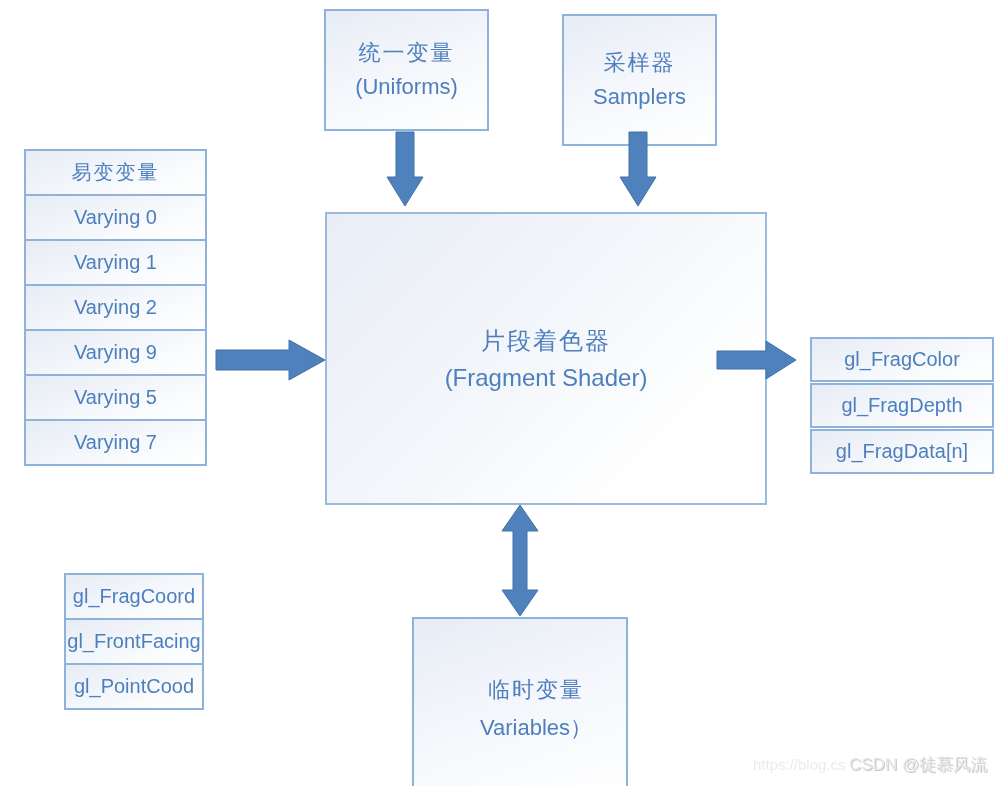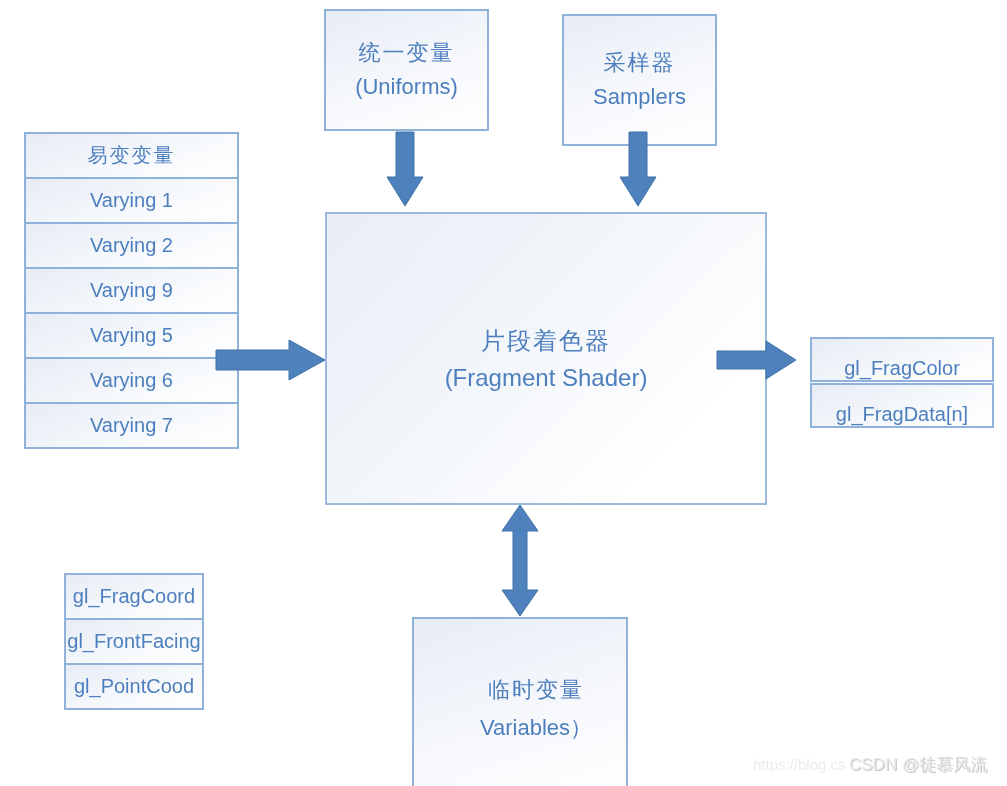--- a/index.html
+++ b/index.html
@@ -26,32 +26,32 @@
   .zh { letter-spacing: 2px; }
 
   
   .top-box-1 { left: 324px; top: 9px;  width: 165px; height: 122px; font-size: 22px; line-height: 34px; }
   .top-box-2 { left: 562px; top: 14px; width: 155px; height: 132px; font-size: 22px; line-height: 34px; }
   .center-box { left: 325px; top: 212px; width: 442px; height: 293px; font-size: 24px; line-height: 37px; }
   .bottom-box { left: 412px; top: 617px; width: 216px; height: 183px; font-size: 22px; line-height: 38px; padding-left: 32px; }
 
   
   .stack { position: absolute; display: flex; flex-direction: column; }
-  .left-stack  { left: 24px;  top: 132px; width: 215px; }
+  .left-stack  { left: 24px;  top: 149px; width: 183px; }
   .gl-stack    { left: 26px;  top: 573px; width: 178px; padding-left: 38px; }
   .right-stack { left: 810px; top: 337px; width: 184px; }
   .stack-box {
     border: 2px solid #8fb2da;
     background: linear-gradient(160deg, #e7ecf5 0%, #f9fbfd 70%, #ffffff 100%);
     color: #4d7fbe; font-size: 20px;
     display: flex; align-items: center; justify-content: center;
     height: 47px; margin-top: -2px;
   }
   .stack-box:first-child { margin-top: 0; }
-  .right-stack .stack-box { height: 45px; margin-top: 1px; align-items: flex-end; }
+  .right-stack .stack-box { height: 45px; margin-top: 1px; }
   .right-stack .stack-box:first-child { margin-top: 0; }
 
   
   .arr { position: absolute; z-index: 2; }
   .arr svg { display: block; }
   .arr polygon { stroke: #3f72a8; stroke-width: 1; }
   .arrow-down-1 { left: 383px; top: 131px; }
   .arrow-down-2 { left: 616px; top: 131px; }
   .arrow-left   { left: 215px; top: 338px; }
   .arrow-right  { left: 716px; top: 338px; }
@@ -92,33 +92,33 @@
     <svg width="44" height="77" viewBox="0 0 44 77">
       <polygon points="13,1 31,1 31,46 40,46 22,75 4,46 13,46" fill="#4f81bd"></polygon>
     </svg>
   </div>
 
   <div class="stack left-stack">
     <div class="stack-box">
       <span class="zh">易变变量</span>
     </div>
     <div class="stack-box">
+        <span>Varying 0</span>
+      </div>
+    <div class="stack-box">
         <span>Varying 1</span>
       </div>
     <div class="stack-box">
         <span>Varying 2</span>
       </div>
     <div class="stack-box">
         <span>Varying 9</span>
       </div>
     <div class="stack-box">
         <span>Varying 5</span>
-      </div>
-    <div class="stack-box">
-        <span>Varying 6</span>
       </div>
     <div class="stack-box">
         <span>Varying 7</span>
       </div>
   </div>
 
   <div class="arr arrow-left">
     <svg width="112" height="44" viewBox="0 0 112 44">
       <polygon points="1,12 74,12 74,2 110,22 74,42 74,32 1,32" fill="#4f81bd"></polygon>
     </svg>
@@ -145,20 +145,23 @@
     <svg width="82" height="44" viewBox="0 0 82 44">
       <polygon points="1,13 50,13 50,3 80,22 50,41 50,31 1,31" fill="#4f81bd"></polygon>
     </svg>
   </div>
 
   <div class="stack right-stack">
     <div class="stack-box">
         <span>gl_FragColor</span>
       </div>
     <div class="stack-box">
+        <span>gl_FragDepth</span>
+      </div>
+    <div class="stack-box">
         <span>gl_FragData[n]</span>
       </div>
   </div>
 
   <div class="arr arrow-vert">
     <svg width="44" height="113" viewBox="0 0 44 113">
       <polygon points="22,1 40,27 29,27 29,86 40,86 22,112 4,86 15,86 15,27 4,27" fill="#4f81bd"></polygon>
     </svg>
   </div>
 

